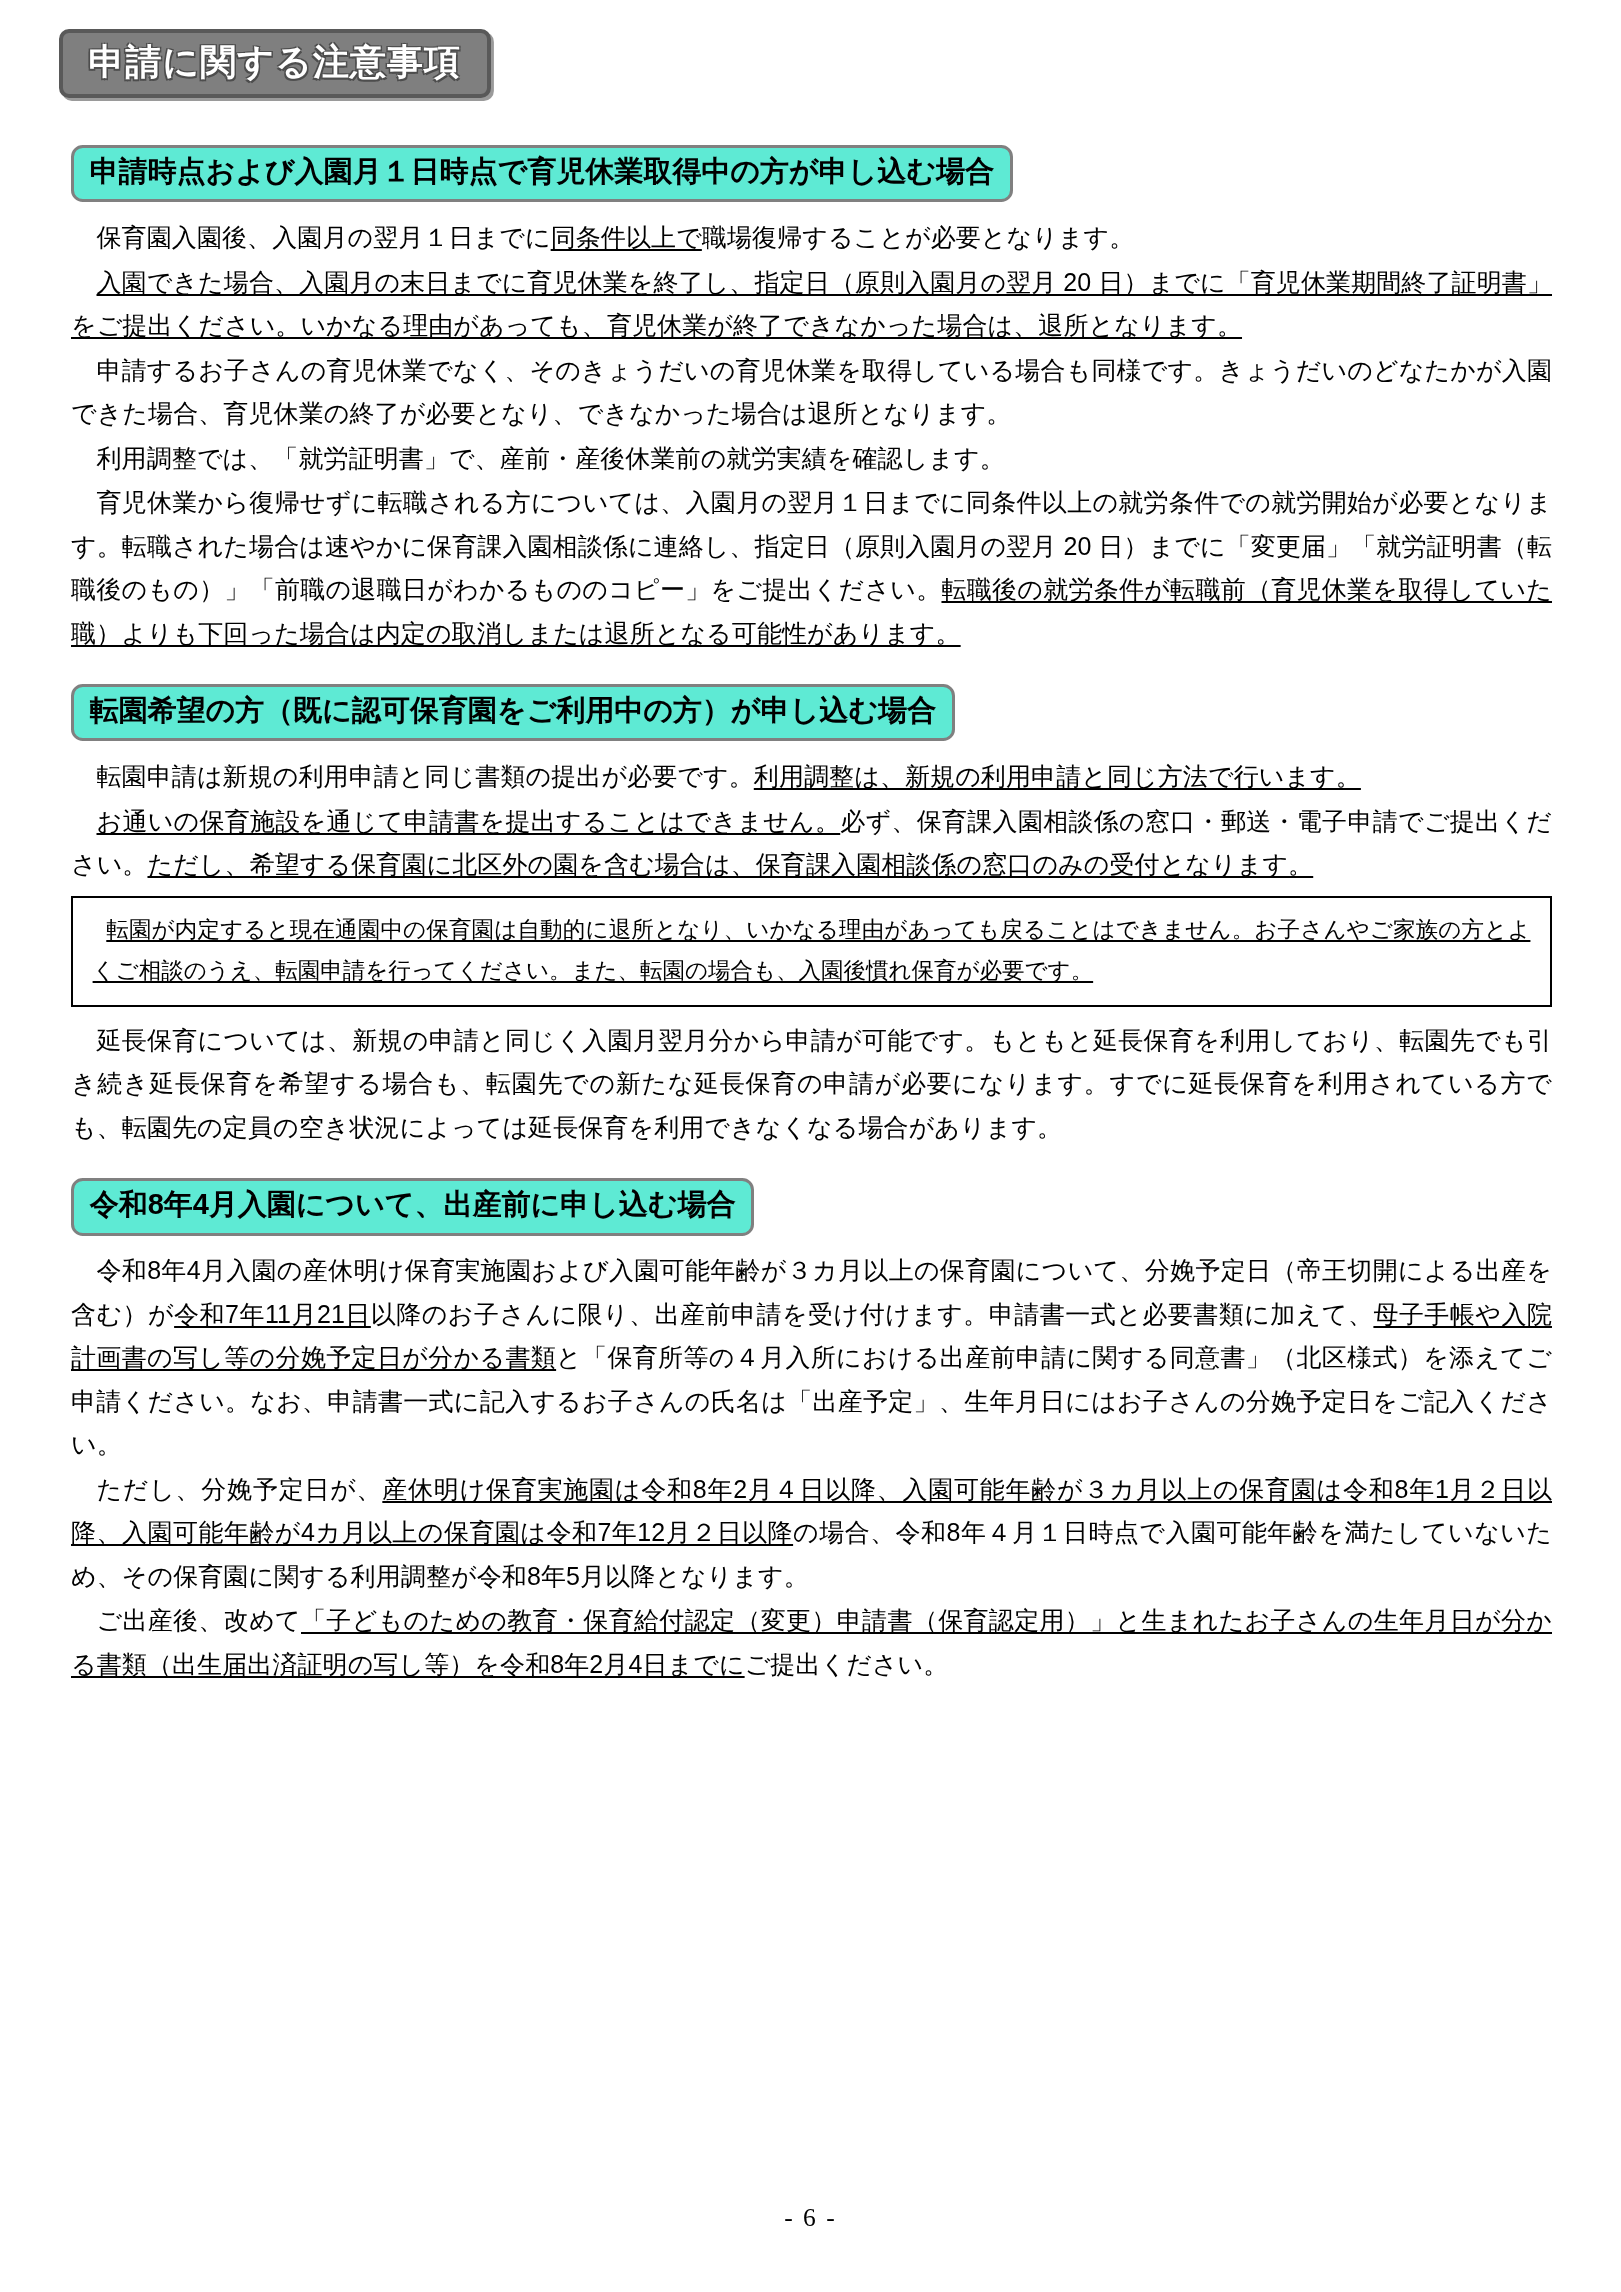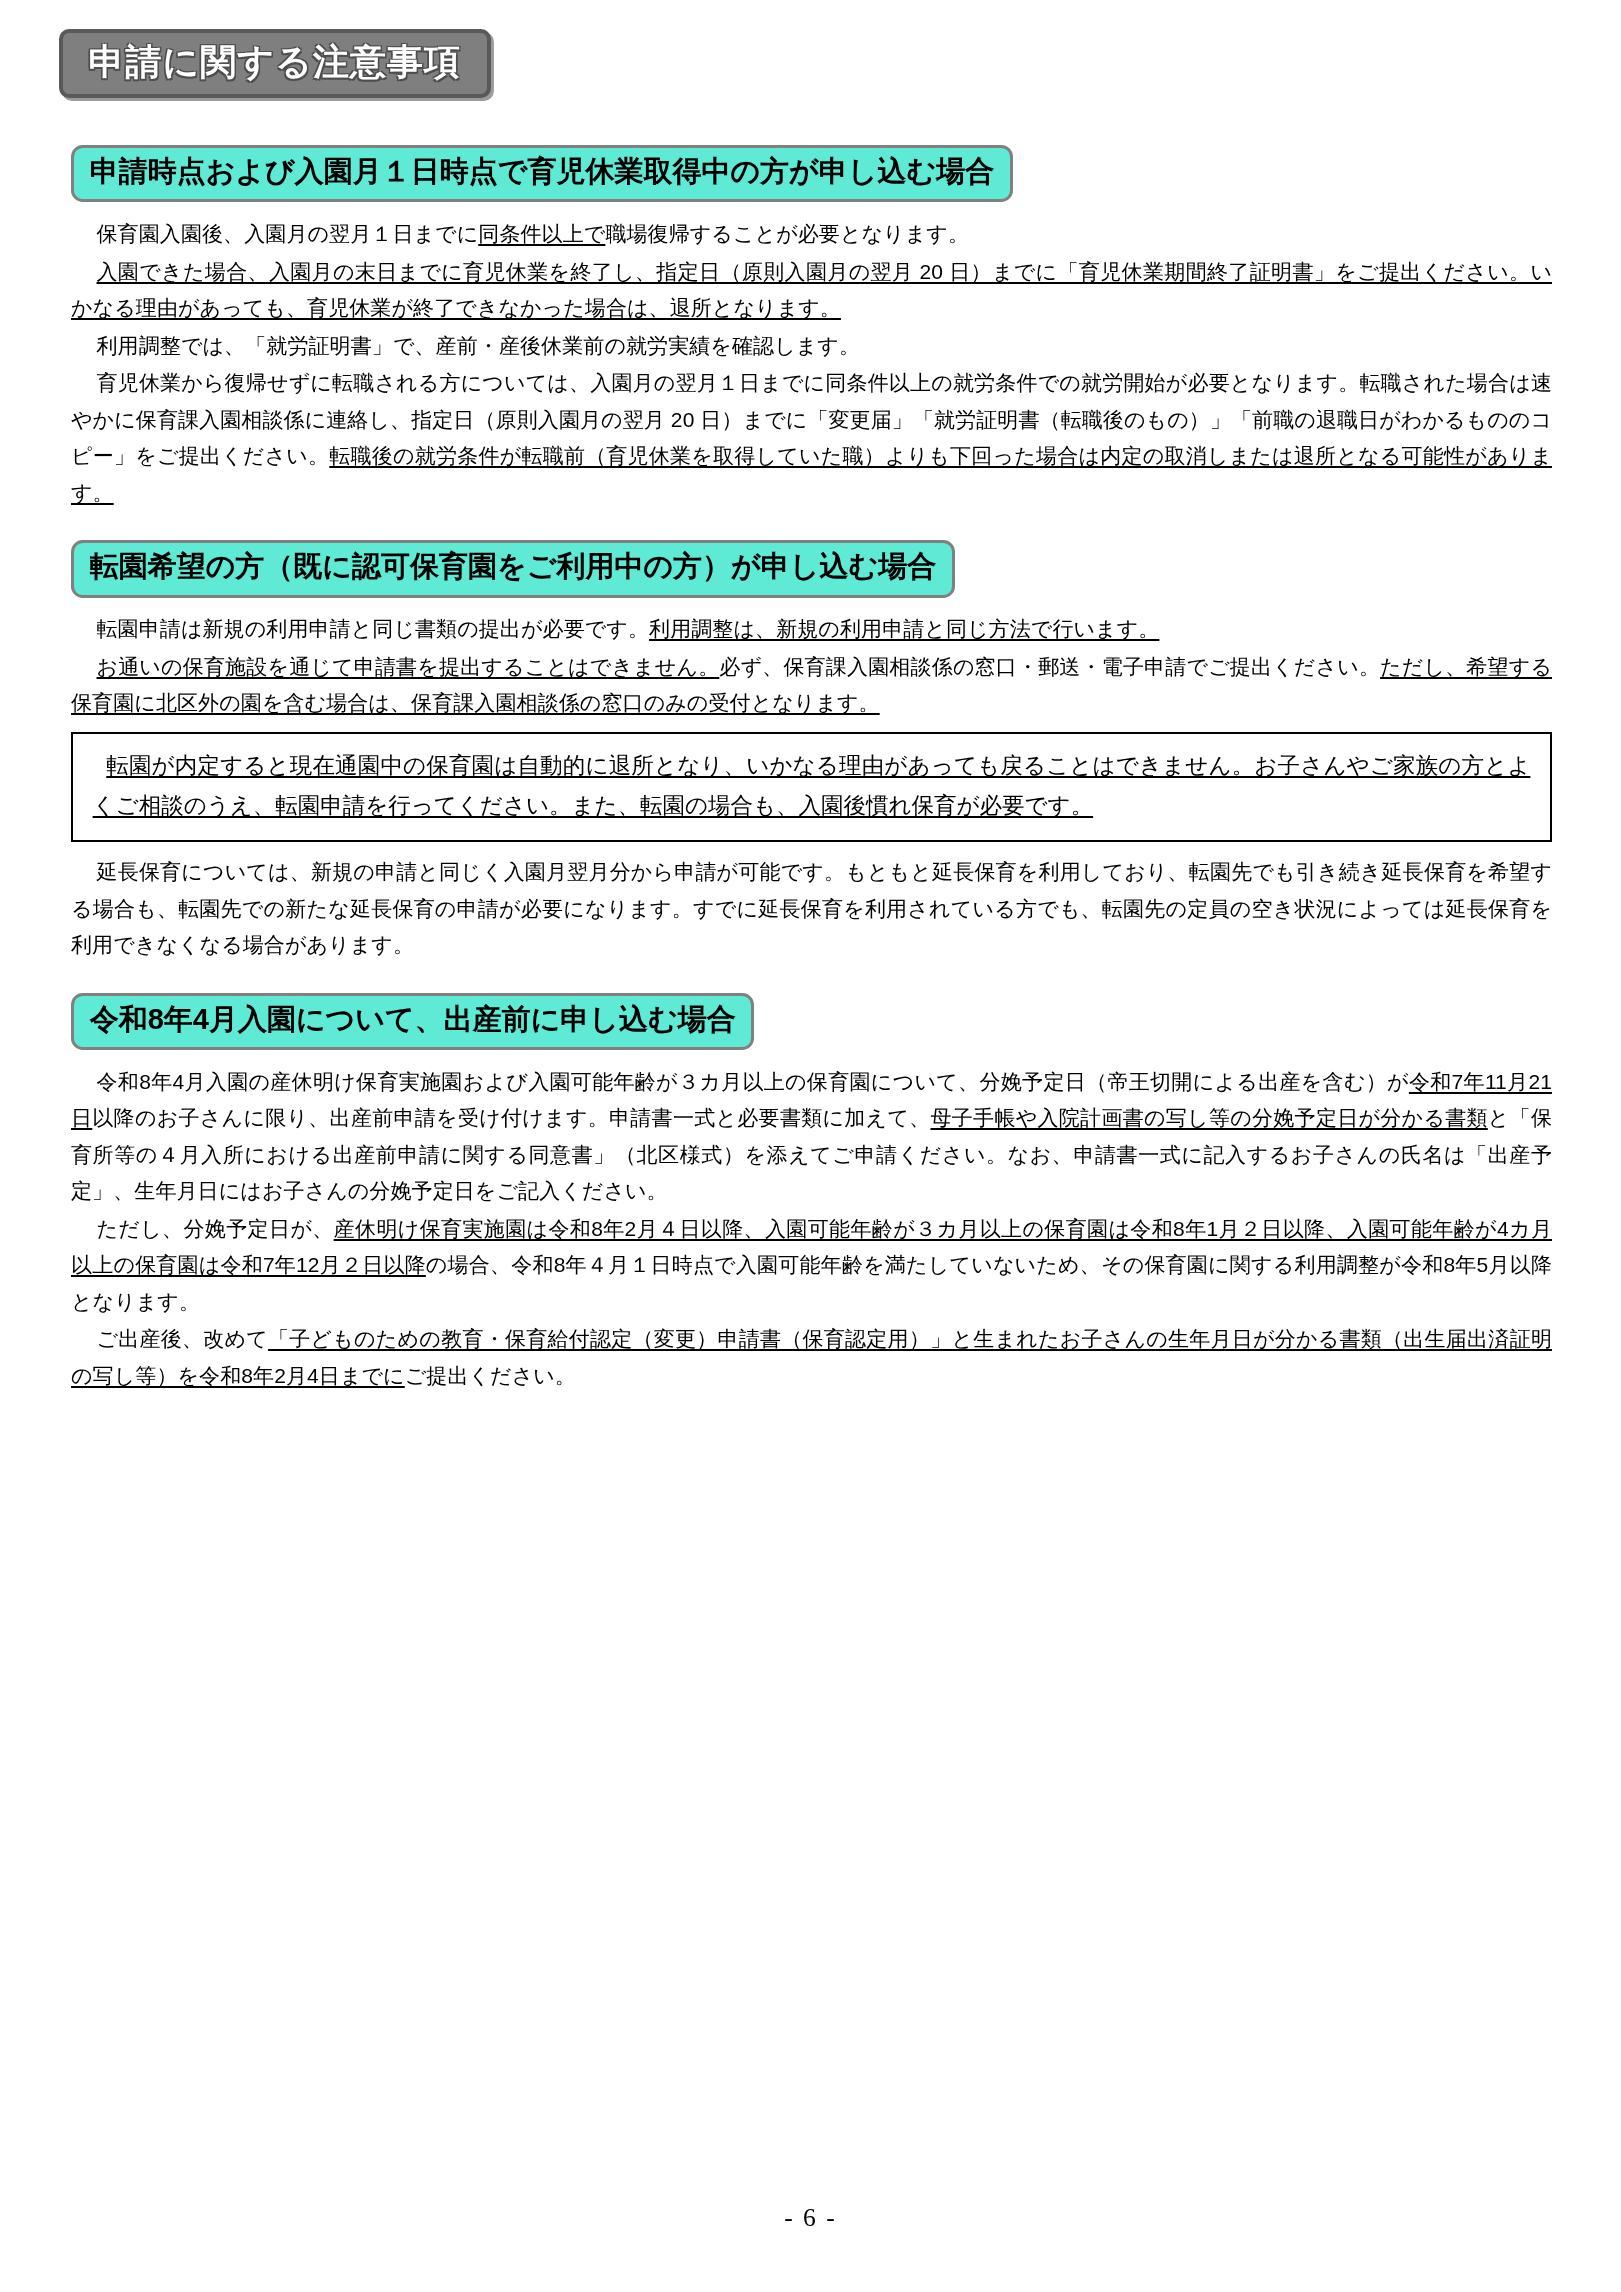--- a/index.html
+++ b/index.html
@@ -74,21 +74,21 @@
   .sec-head-text {
     font-size: 29px;
     font-weight: bold;
     line-height: 1.3;
     white-space: nowrap;
     color: #000000;
   }
 
   
   p.para {
-    font-size: 21px;
+    font-size: 25px;
     line-height: 1.74;
     margin: 0 0 1px 0;
     text-align: justify;
     text-justify: inter-character;
     letter-spacing: 0.1px;
   }
   p.para.indent {
     text-indent: 25.5px;
   }
   .u {
@@ -152,20 +152,21 @@
   <div class="content">
 
 
     <div>
       <div class="sec-head">
         <span class="sec-head-text">申請時点および入園月１日時点で育児休業取得中の方が申し込む場合</span>
       </div>
       <div>
           <p class="para indent"><span>保育園入園後、入園月の翌月１日までに</span><span class="u">同条件以上で</span><span>職場復帰することが必要となります。</span></p>
           <p class="para indent"><span class="u">入園できた場合、入園月の末日までに育児休業を終了し、指定日（原則入園月の翌月 20 日）までに「育児休業期間終了証明書」をご提出ください。いかなる理由があっても、育児休業が終了できなかった場合は、退所となります。</span></p>
+          <p class="para indent"><span>申請するお子さんの育児休業でなく、そのきょうだいの育児休業を取得している場合も同様です。きょうだいのどなたかが入園できた場合、育児休業の終了が必要となり、できなかった場合は退所となります。</span></p>
           <p class="para indent"><span>利用調整では、「就労証明書」で、産前・産後休業前の就労実績を確認します。</span></p>
           <p class="para indent"><span>育児休業から復帰せずに転職される方については、入園月の翌月１日までに同条件以上の就労条件での就労開始が必要となります。転職された場合は速やかに保育課入園相談係に連絡し、指定日（原則入園月の翌月 20 日）までに「変更届」「就労証明書（転職後のもの）」「前職の退職日がわかるもののコピー」をご提出ください。</span><span class="u">転職後の就労条件が転職前（育児休業を取得していた職）よりも下回った場合は内定の取消しまたは退所となる可能性があります。</span></p>
         </div>
     </div>
 
     <div>
       <div class="sec-head">
         <span class="sec-head-text">転園希望の方（既に認可保育園をご利用中の方）が申し込む場合</span>
       </div>
       <div>

